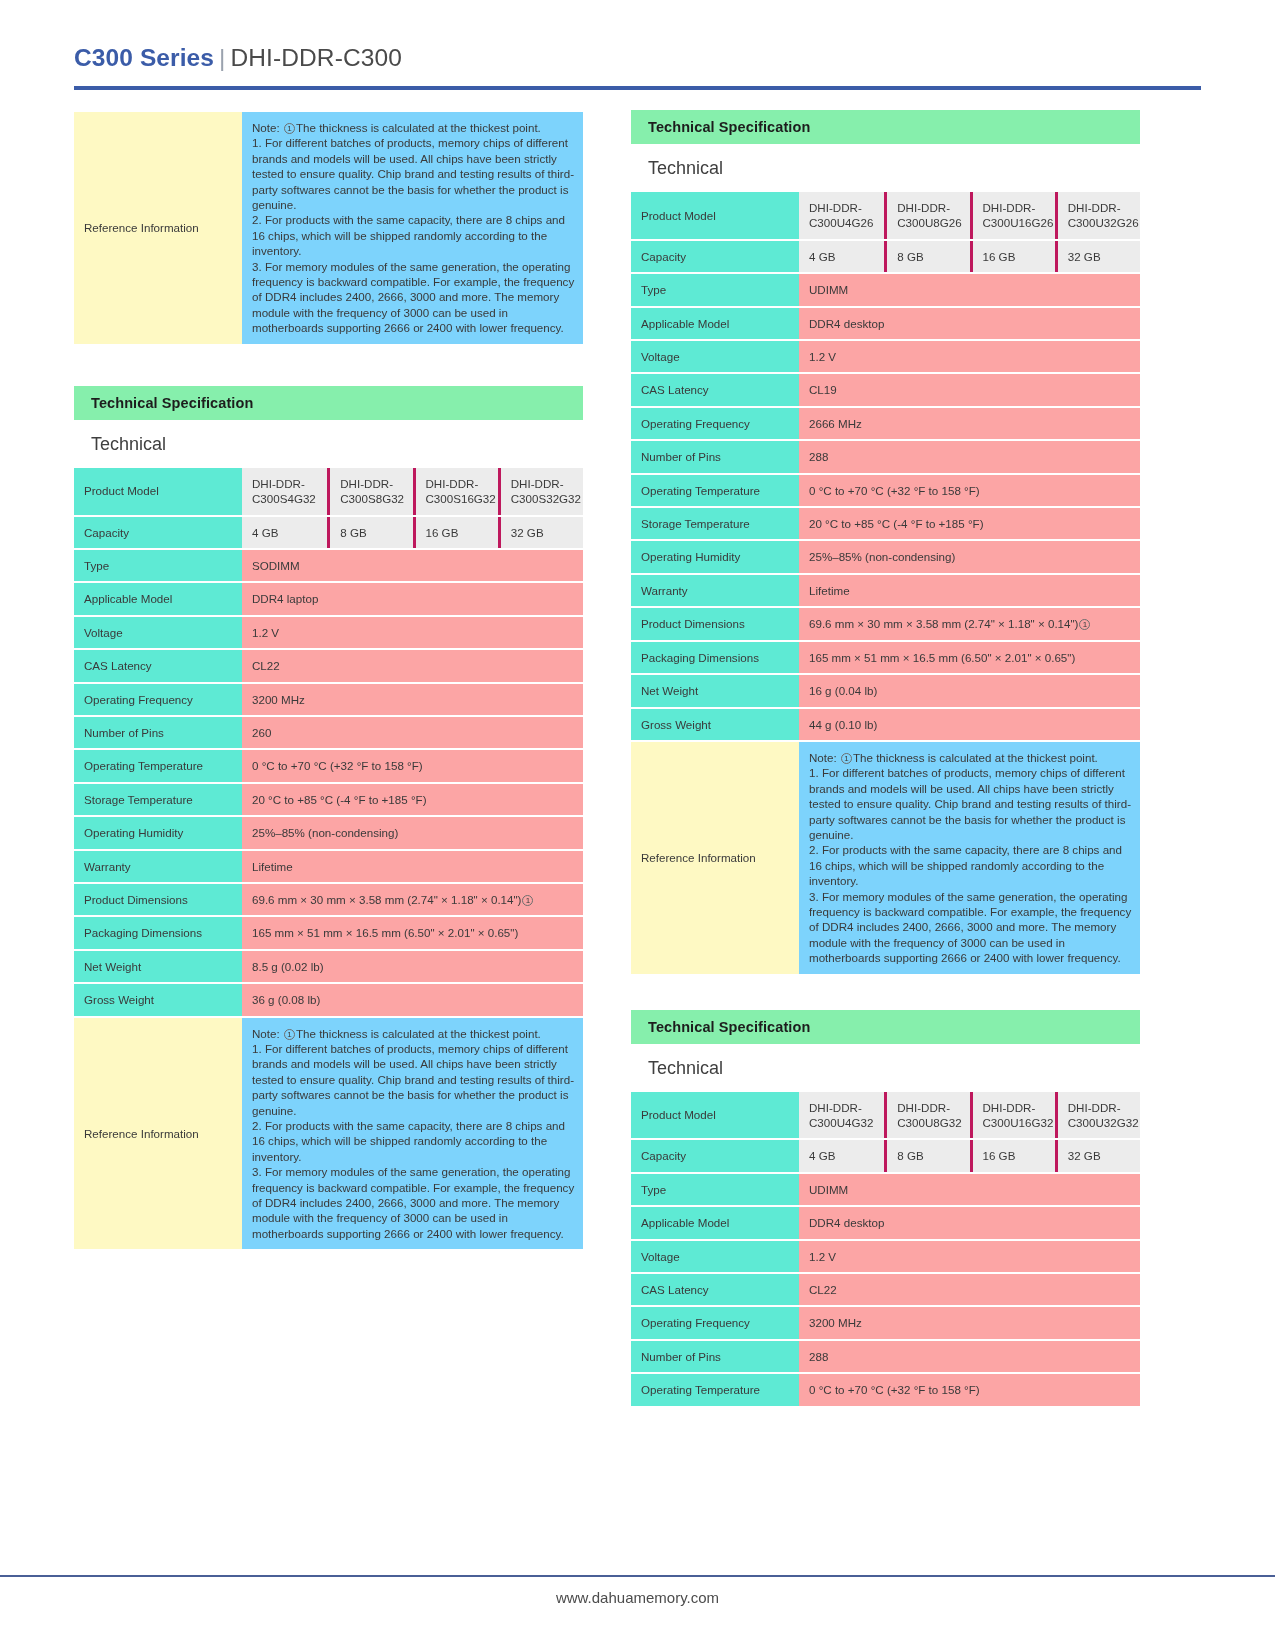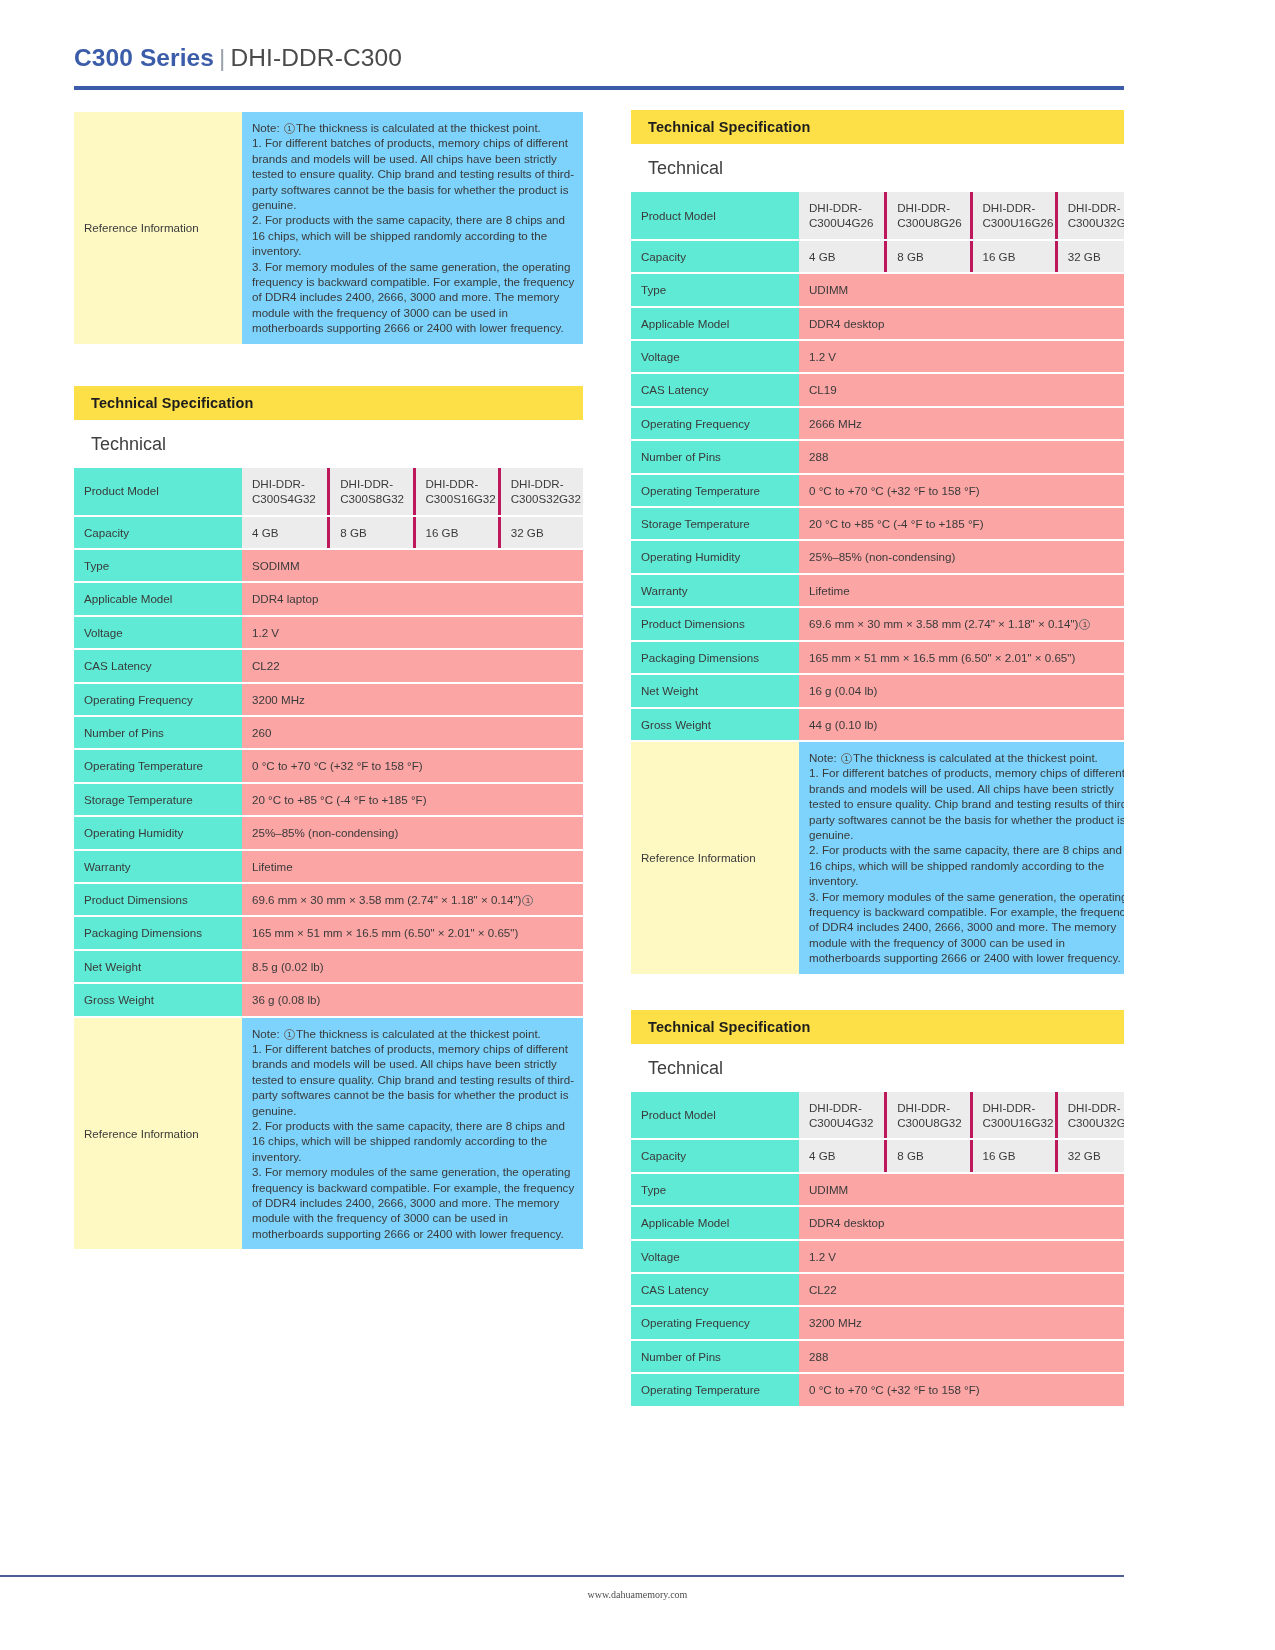--- a/index.html
+++ b/index.html
@@ -4,21 +4,21 @@
 <style>
   * { box-sizing: border-box; margin: 0; padding: 0; }
   html, body {
     width: 1275px;
     height: 1650px;
     background: #ffffff;
     font-family: "Liberation Sans", sans-serif;
   }
   .page {
     position: relative;
-    width: 1124px;
+    width: 1275px;
     height: 1650px;
     background: #ffffff;
     overflow: hidden;
   }
 
   
   .doc-header {
     position: absolute;
     left: 74px;
     top: 44px;
@@ -56,21 +56,21 @@
   .col {
     position: absolute;
     width: 509px;
   }
   .col-left  { left: 74px;  top: 110px; }
   .col-right { left: 631px; top: 110px; }
 
   
   .spec-block { margin-bottom: 0; }
   .spec-banner {
-    background: #fde047;
+    background: #86efac;
     color: #1d1d1d;
     font-size: 14.5px;
     font-weight: bold;
     padding: 9px 14px 9px 17px;
     letter-spacing: 0.1px;
   }
   .spec-subtitle {
     font-size: 18px;
     color: #3f3f3f;
     padding: 14px 0 11px 17px;
@@ -145,23 +145,22 @@
     width: 1275px;
     height: 2px;
     background: #4a5f96;
   }
   .footer-text {
     position: absolute;
     left: 0;
     top: 1589px;
     width: 1275px;
     text-align: center;
-    font-size: 10px;
+    font-size: 15px;
     color: #4c4c4c;
-    font-family: Liberation Serif, serif;
   }
 </style>
 </head>
 <body>
 
 <div class="page">
 
   <div class="doc-header">
     <div class="doc-title">
       <span class="series">C300 Series</span><span class="sep">|</span><span class="model">DHI-DDR-C300</span>

